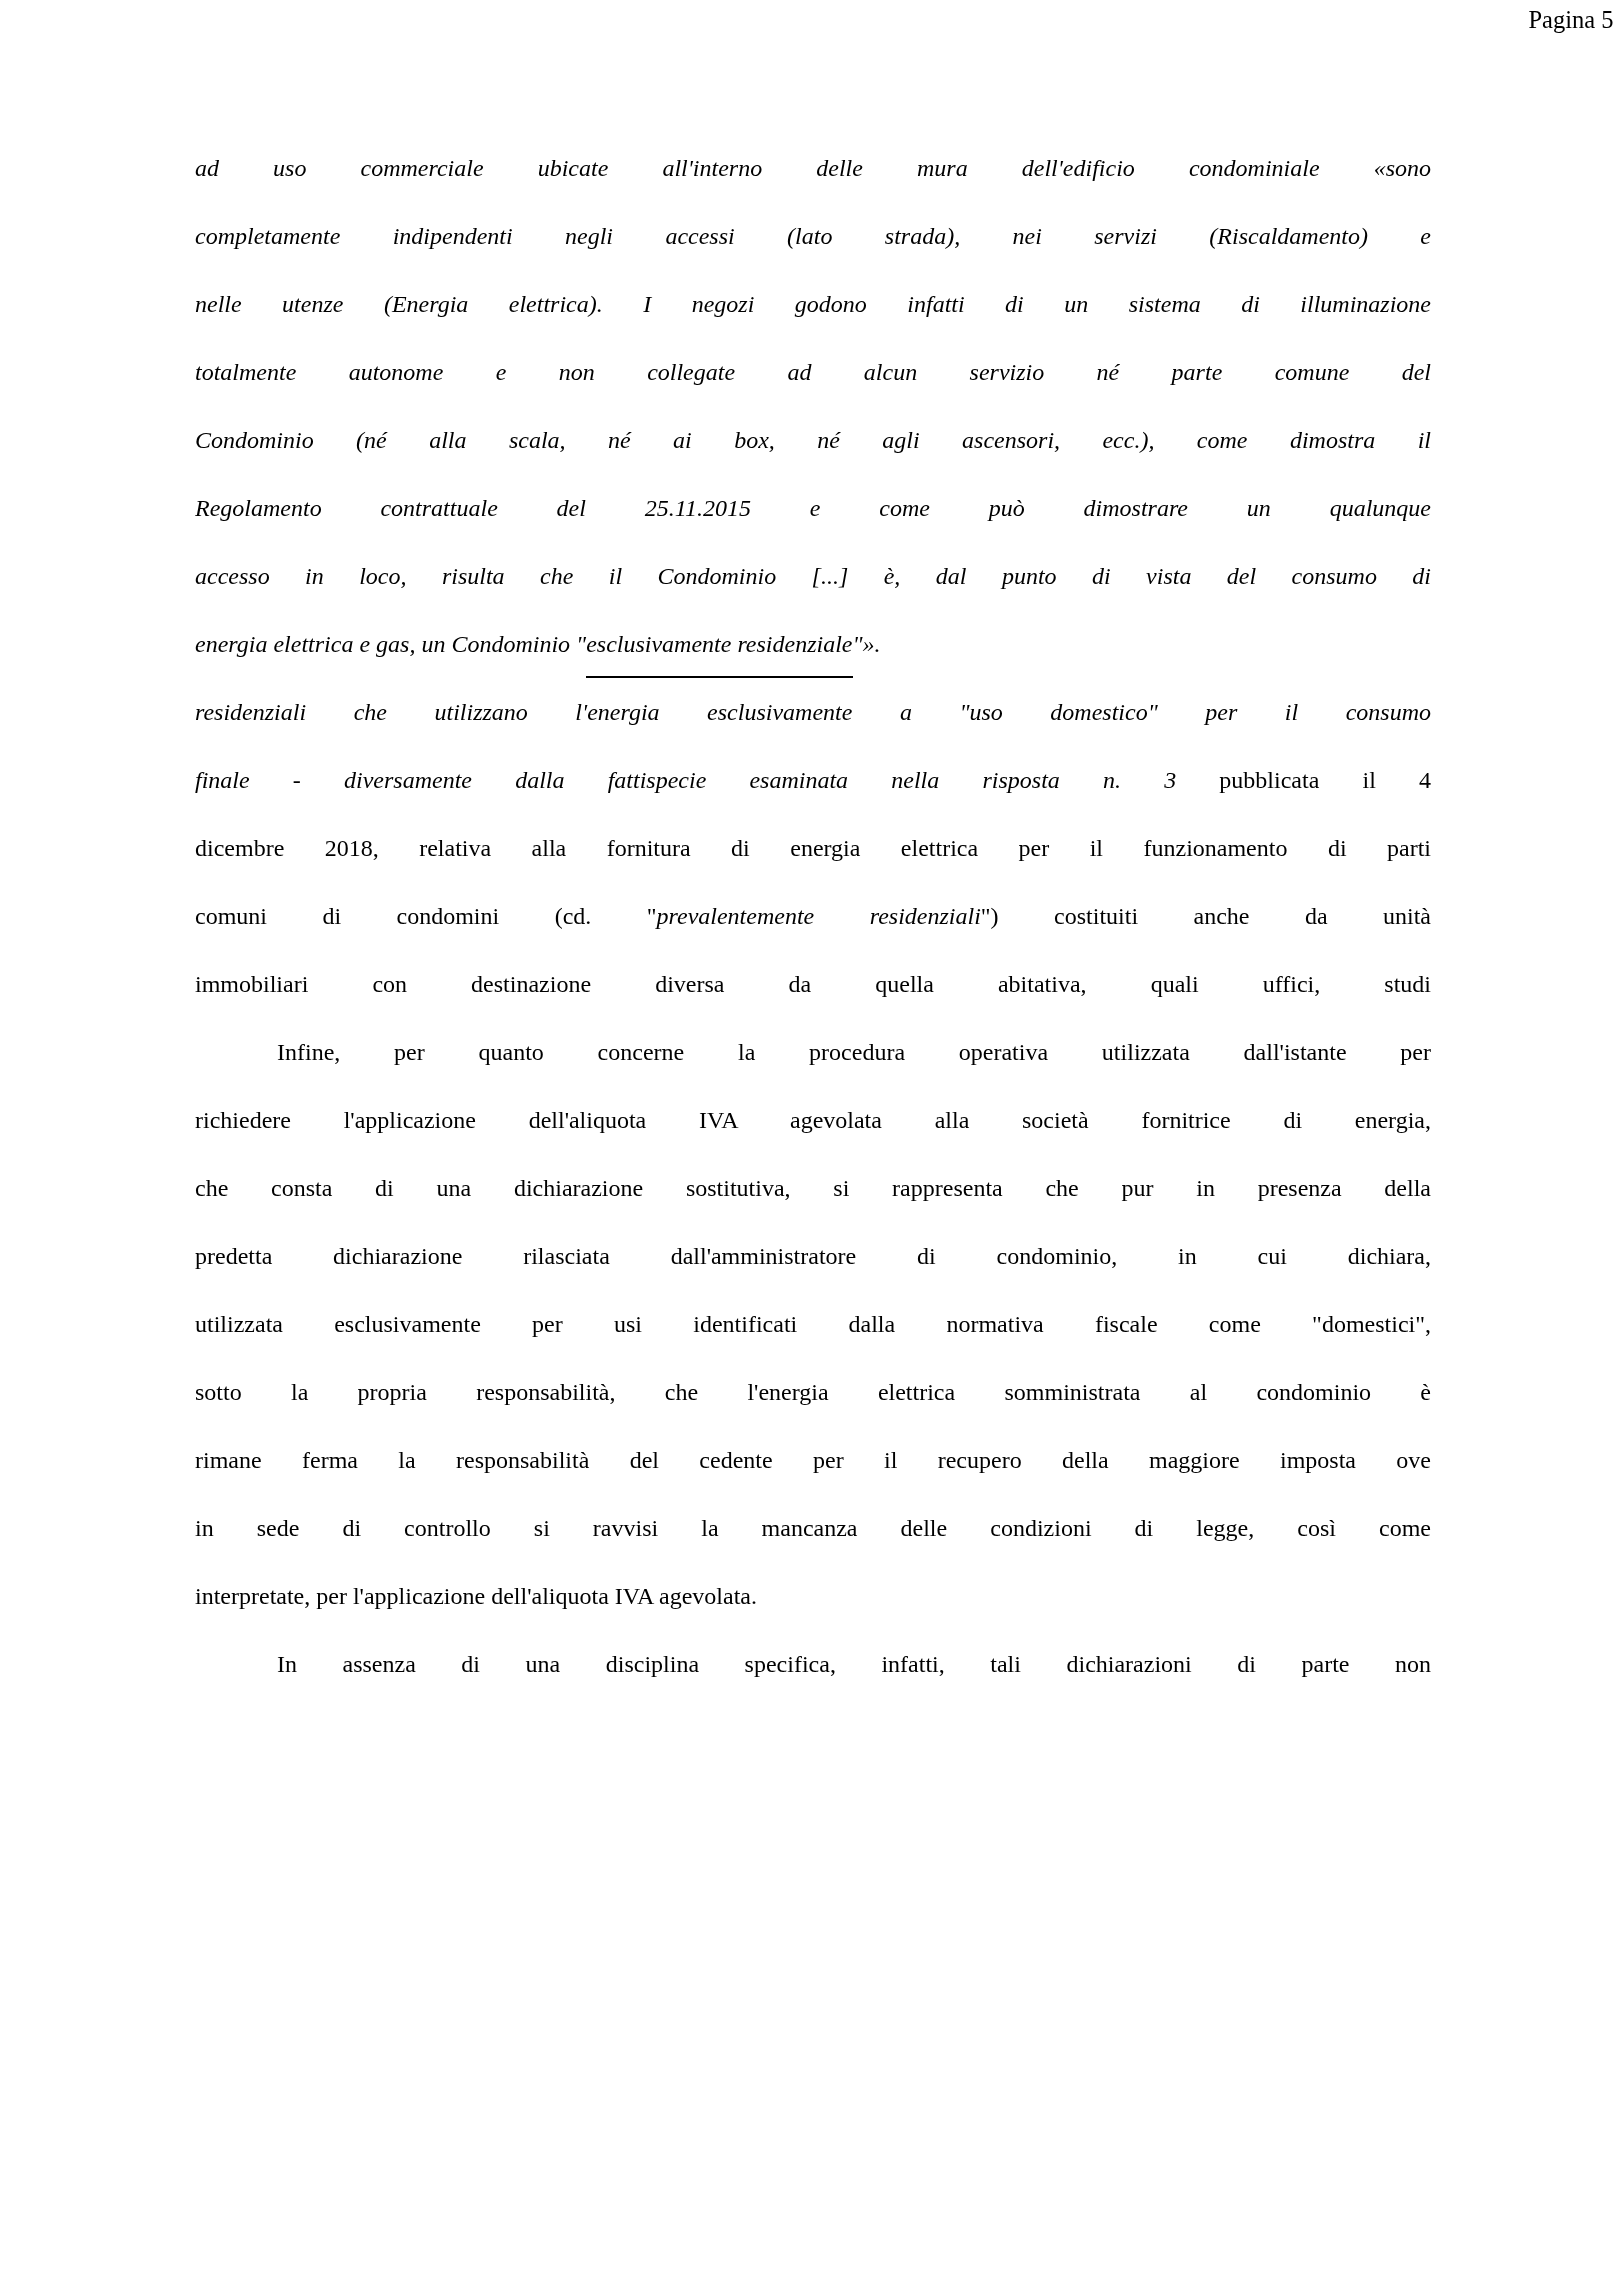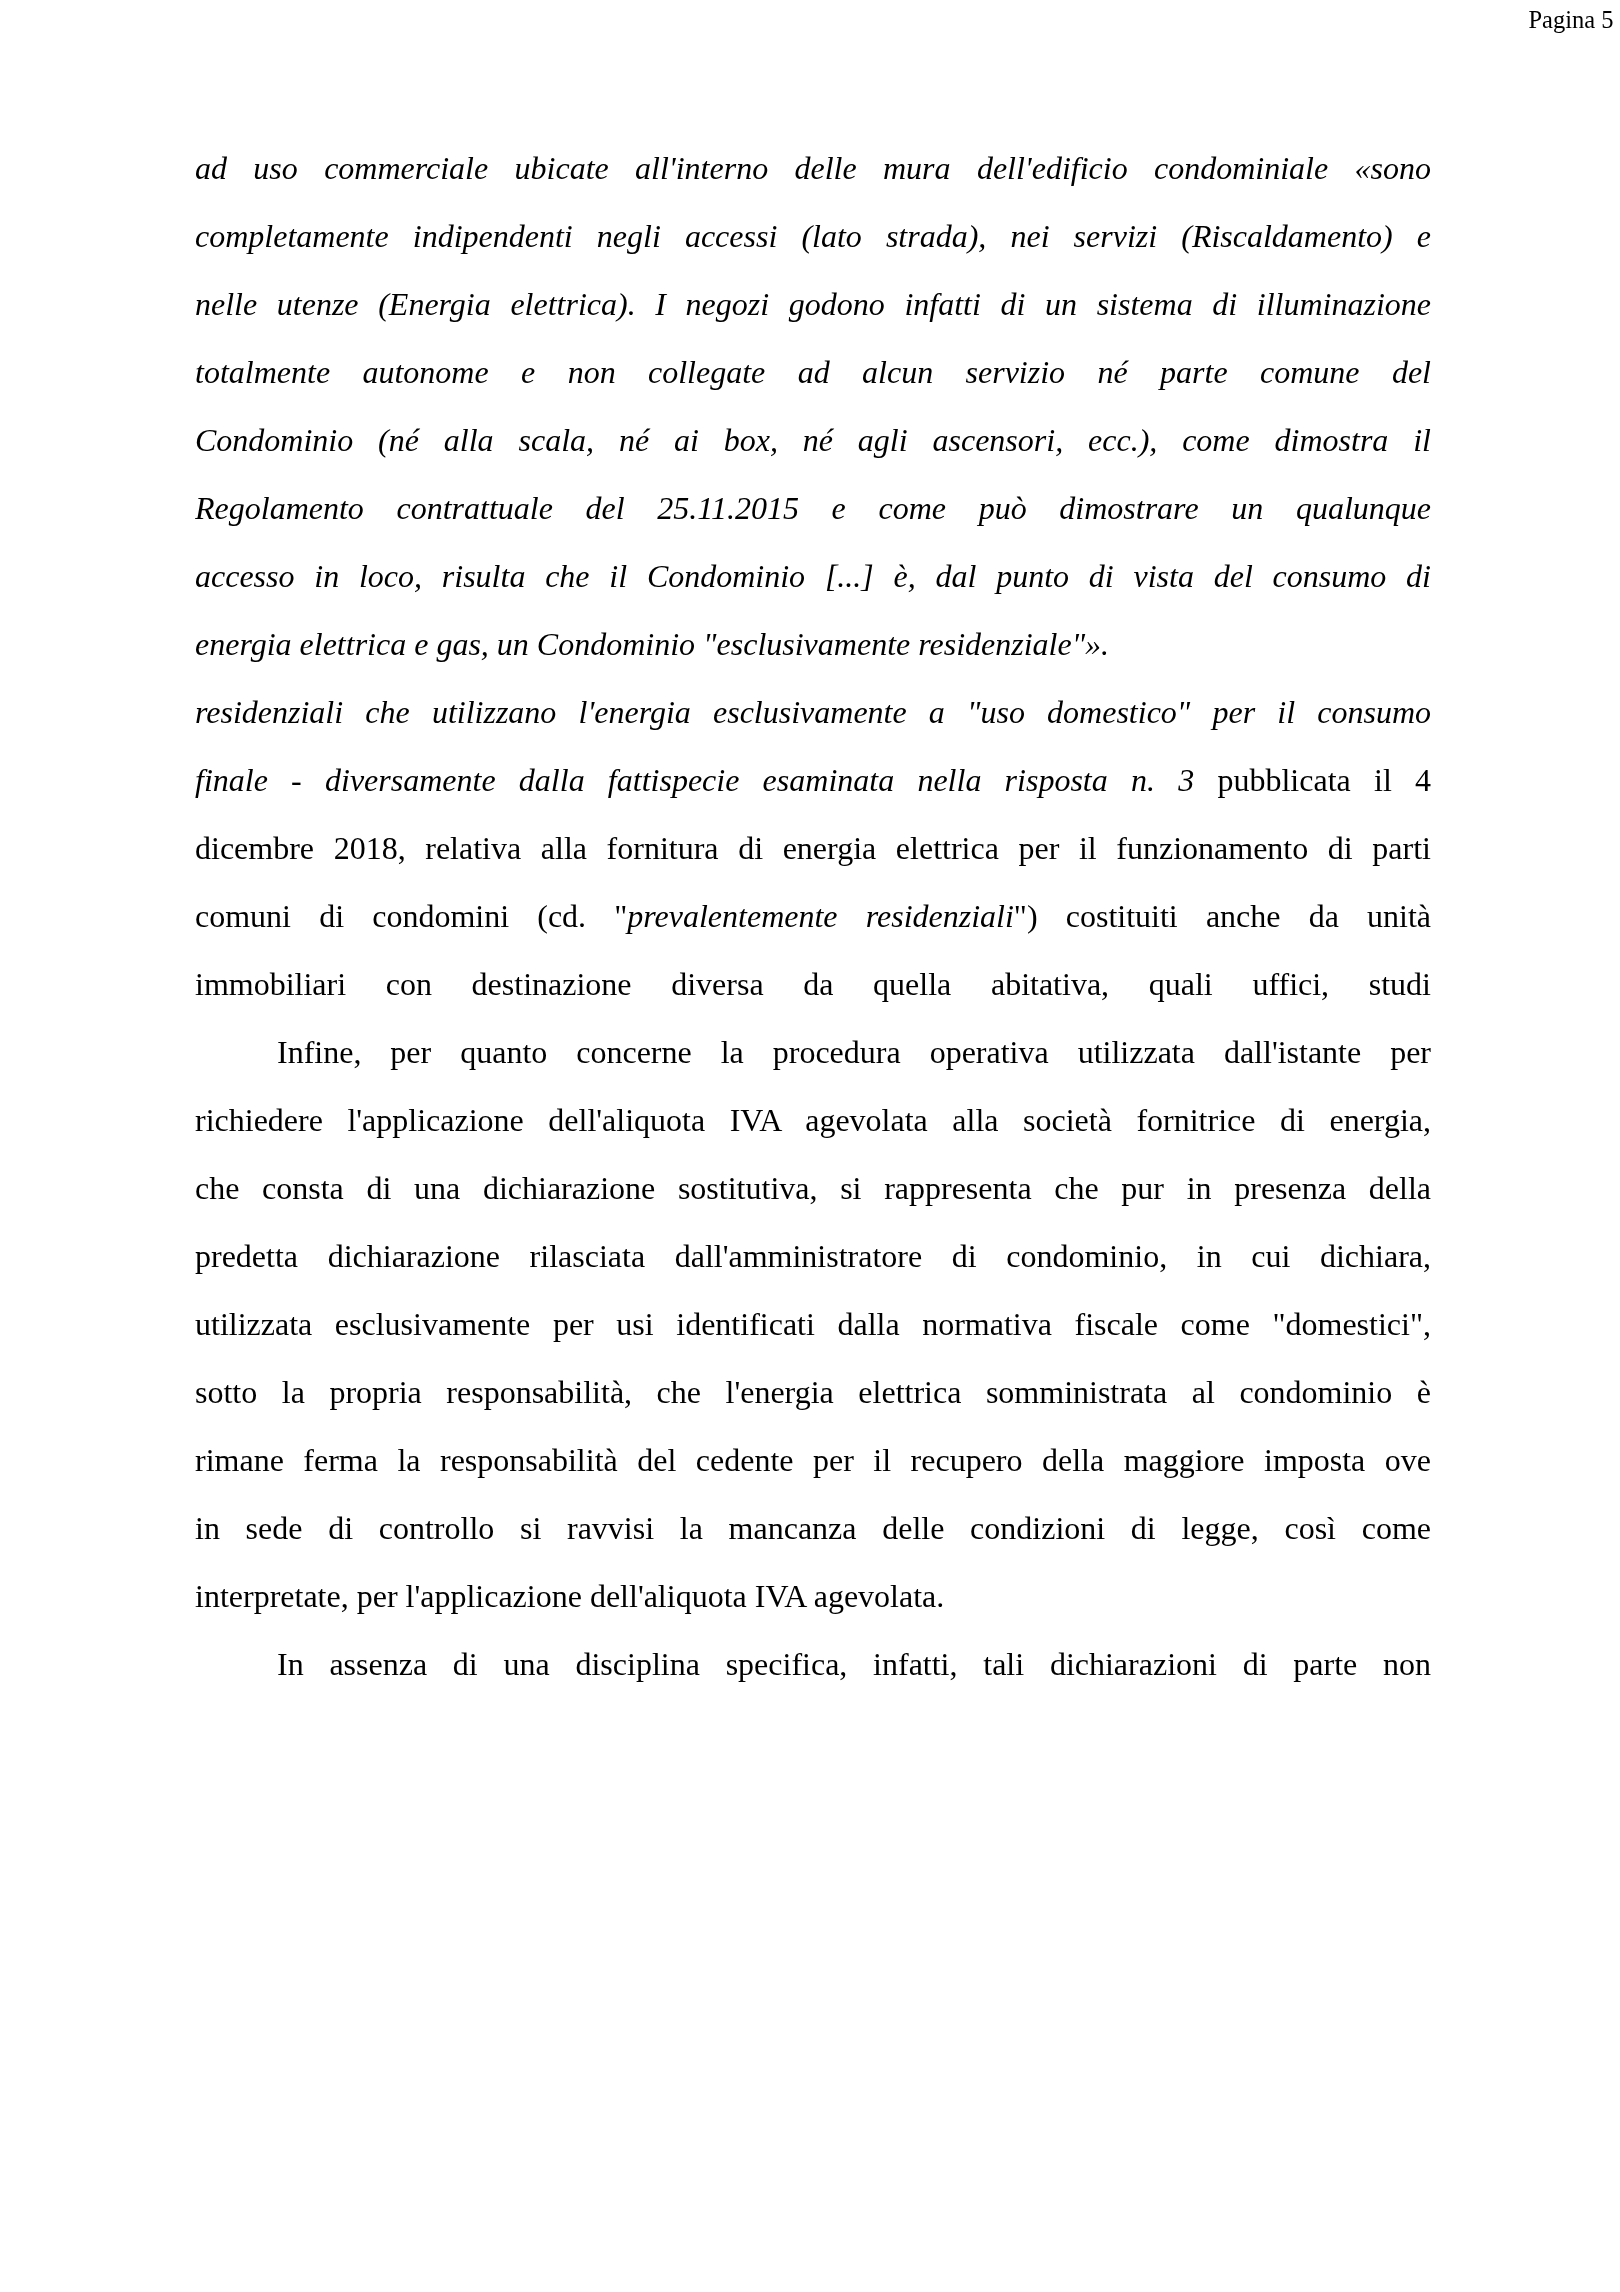--- a/index.html
+++ b/index.html
@@ -24,21 +24,21 @@
   }
   .doc-body {
     position: absolute;
     left: 195px;
     top: 134px;
     width: 1236px;
   }
   .line {
     height: 68px;
     line-height: 68px;
-    font-size: 32px;
+    font-size: 24px;
     overflow: hidden;
     text-align: left;
     white-space: normal;
   }
   .line.justify {
     text-align: justify;
     text-align-last: justify;
   }
   .line.indent {
     text-indent: 82px;

